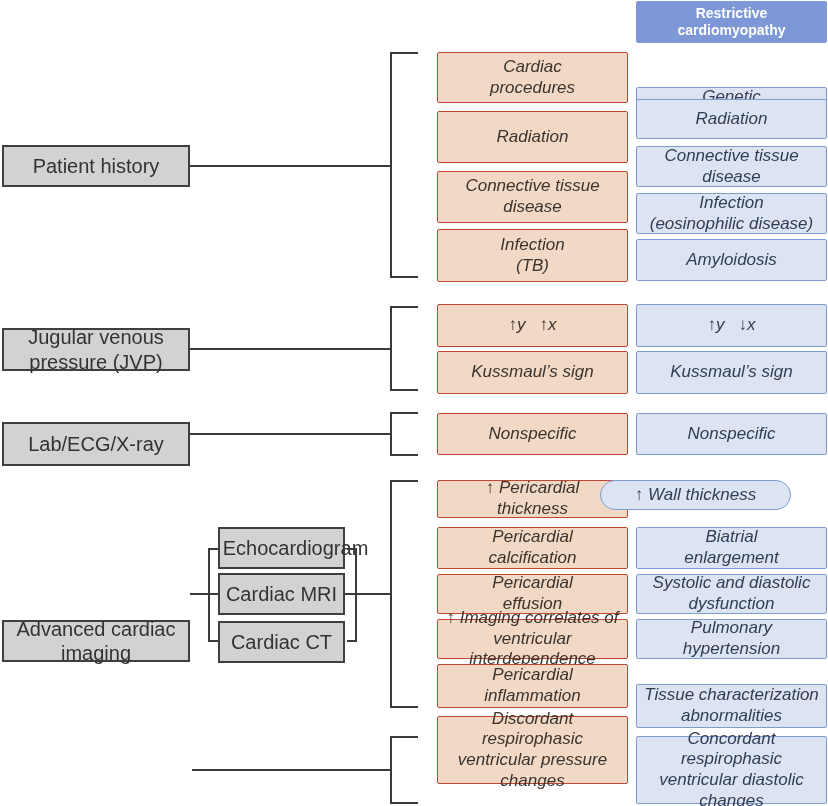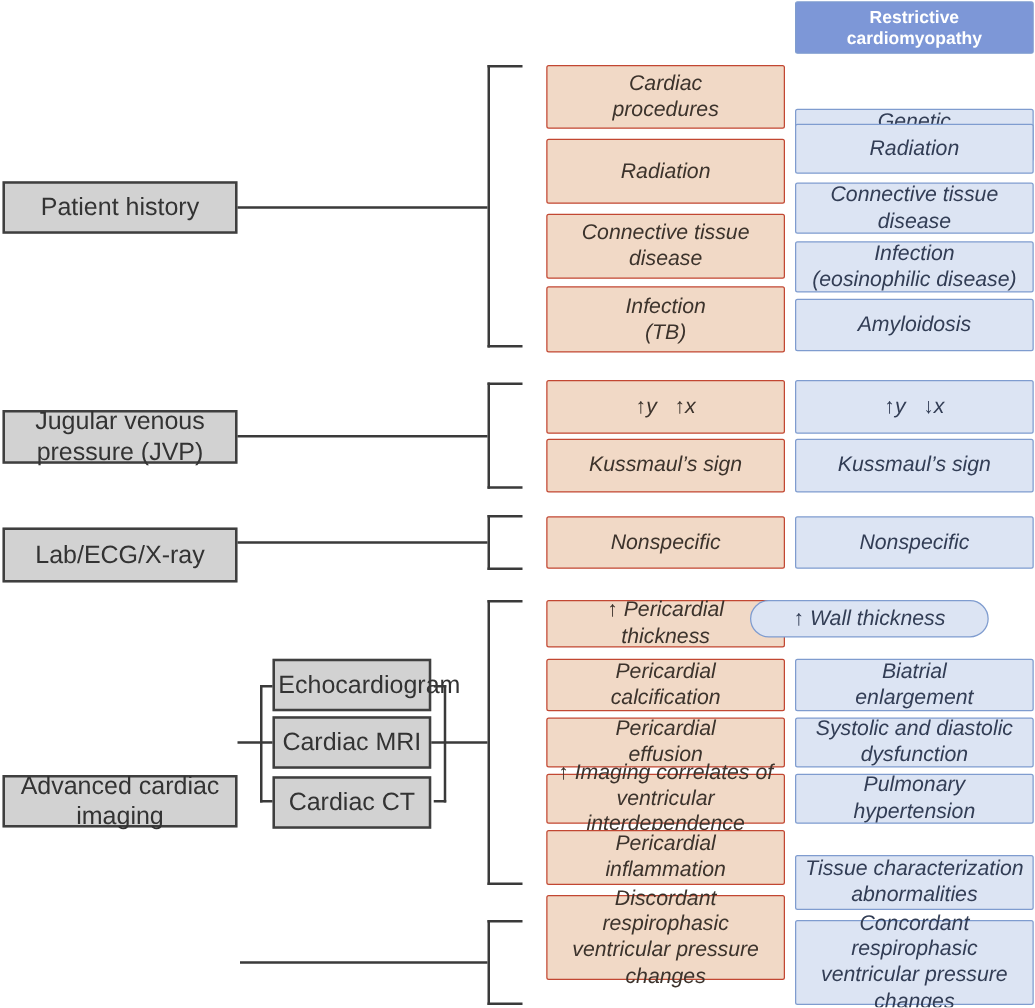--- a/index.html
+++ b/index.html
@@ -140,16 +140,16 @@
 dysfunction</div>
   <div class="cell blue" style="left:636px;top:619px;height:40px;">Pulmonary
 hypertension</div>
   <div class="cell blue" style="left:636px;top:664px;height:44px;margin-top:20px;">Tissue characterization
 abnormalities</div>
 
   <div class="cell red" style="left:437px;top:716px;height:68px;">Discordant respirophasic
 ventricular pressure
 changes</div>
   <div class="cell blue" style="left:636px;top:736px;height:68px;">Concordant respirophasic
-ventricular pressure
+ventricular diastolic
 changes</div>
 
 </div>
 
 </body></html>

